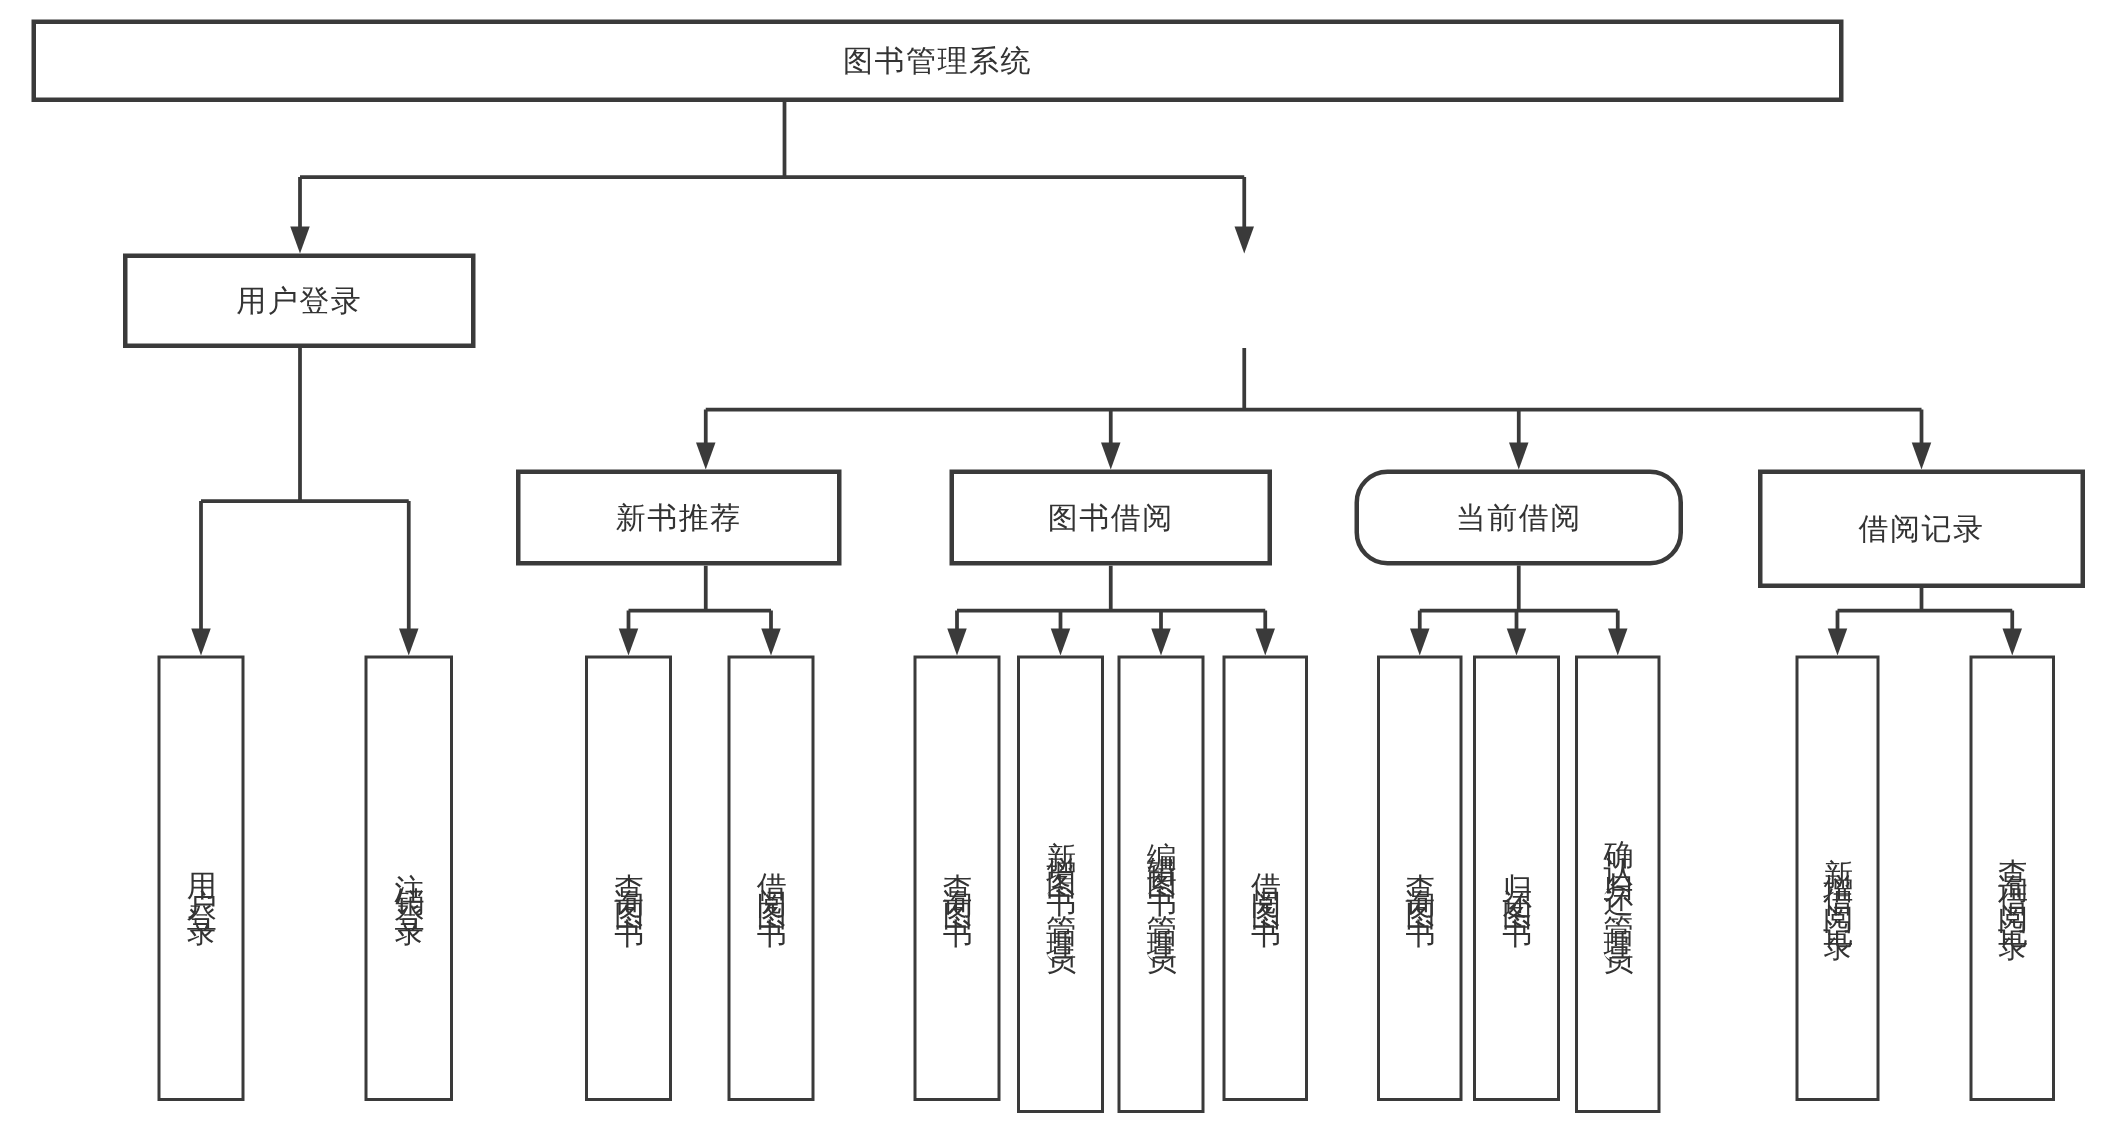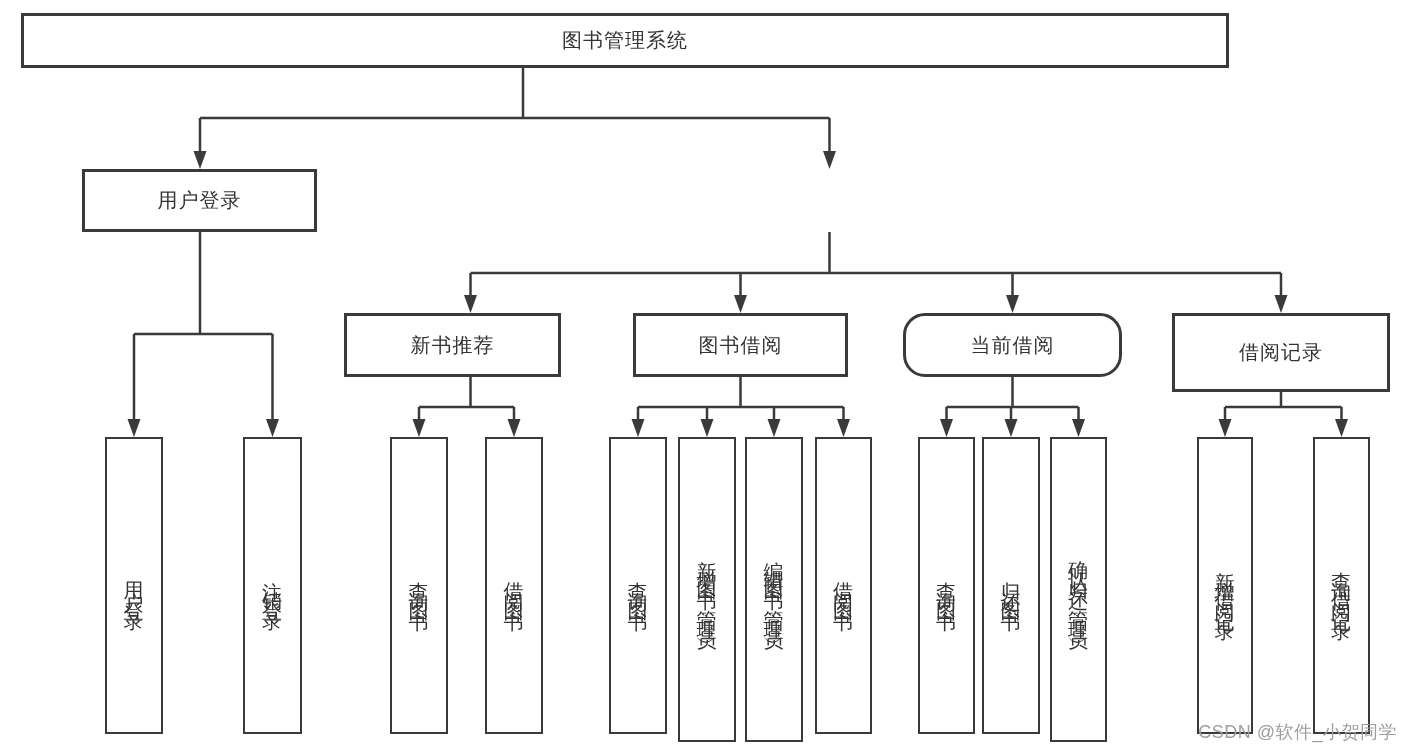--- a/index.html
+++ b/index.html
@@ -195,14 +195,13 @@
     <span class="vtext">确认归还（管理员）</span>
   </div>
 
   <div class="node leaf box-r1">
     <span class="vtext">新增借阅记录</span>
   </div>
   <div class="node leaf box-r2">
     <span class="vtext">查询借阅记录</span>
   </div>
 
-  <div class="watermark">CSDN @软件_小贺同学</div>
 </div>
 
 </body></html>

